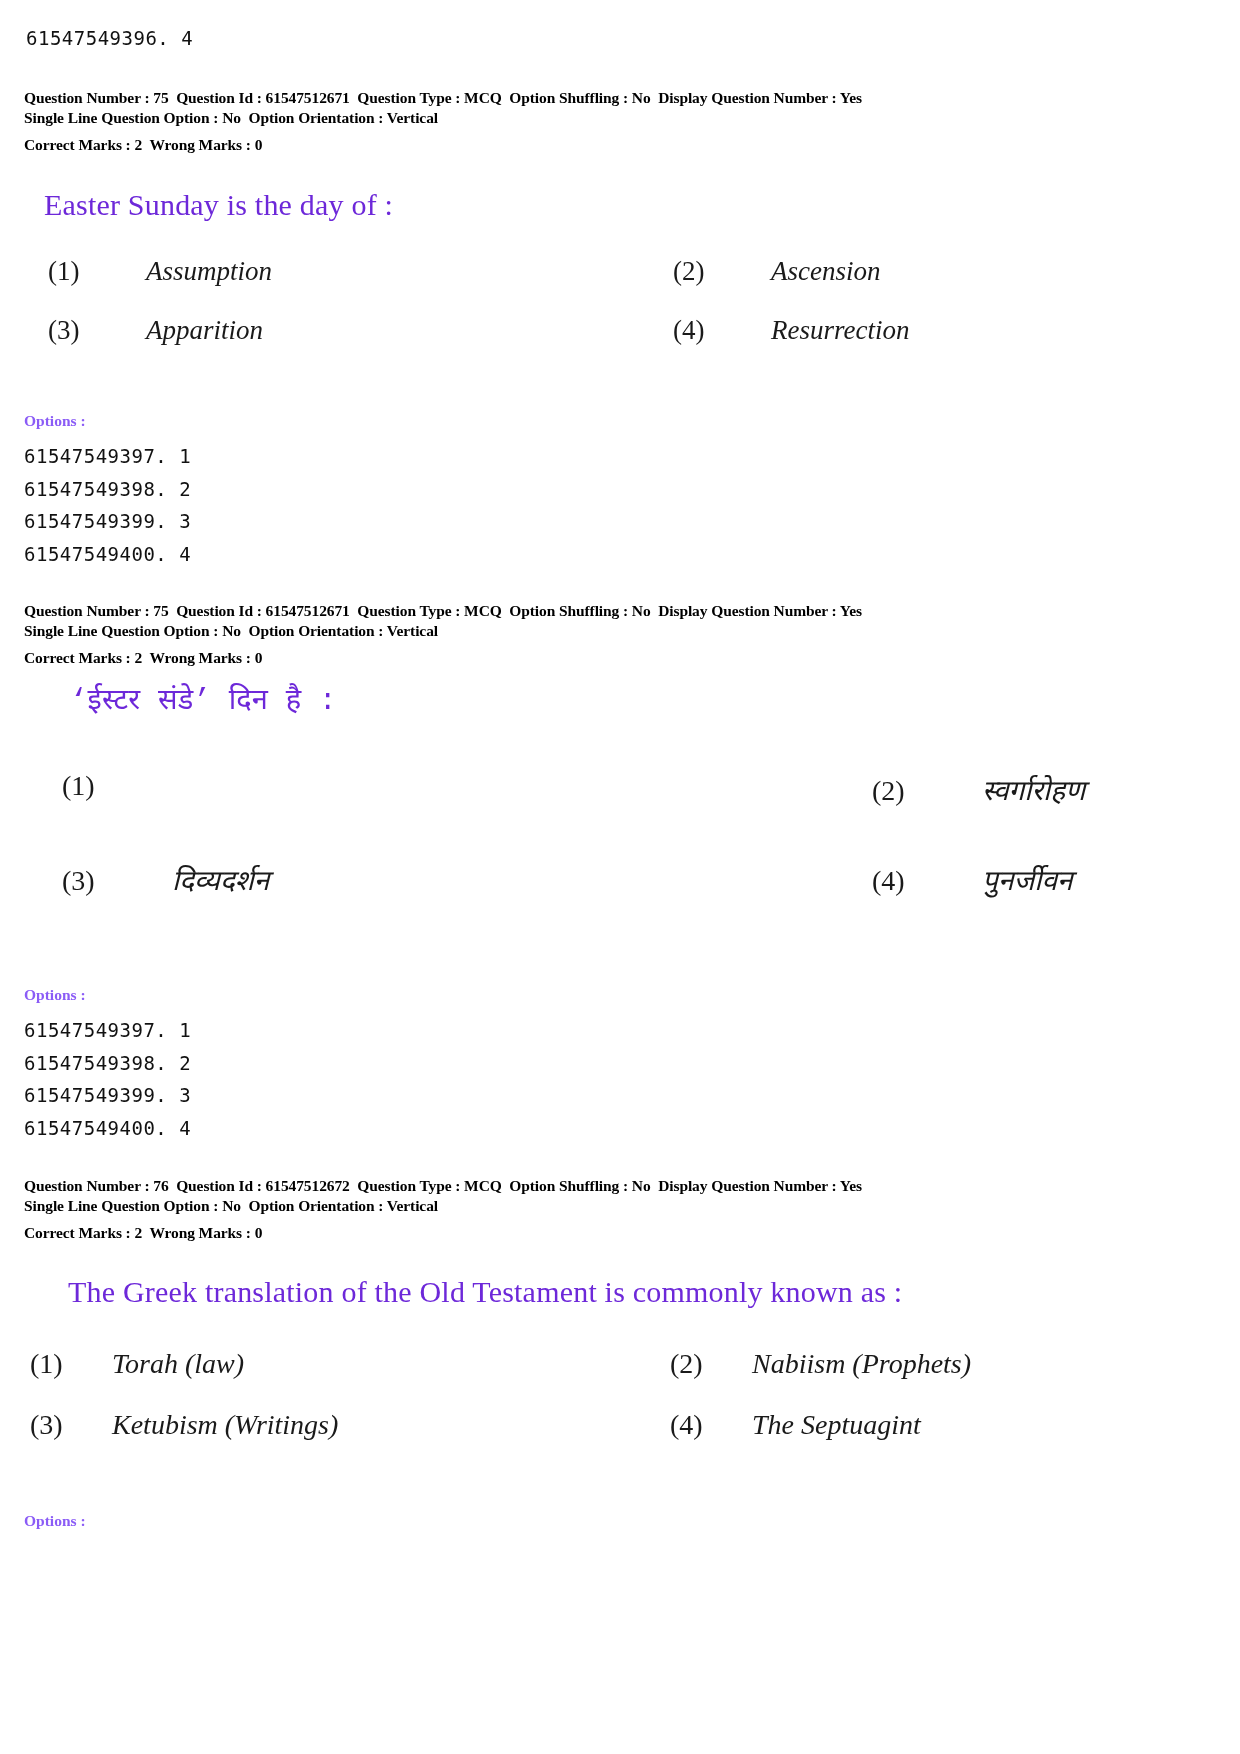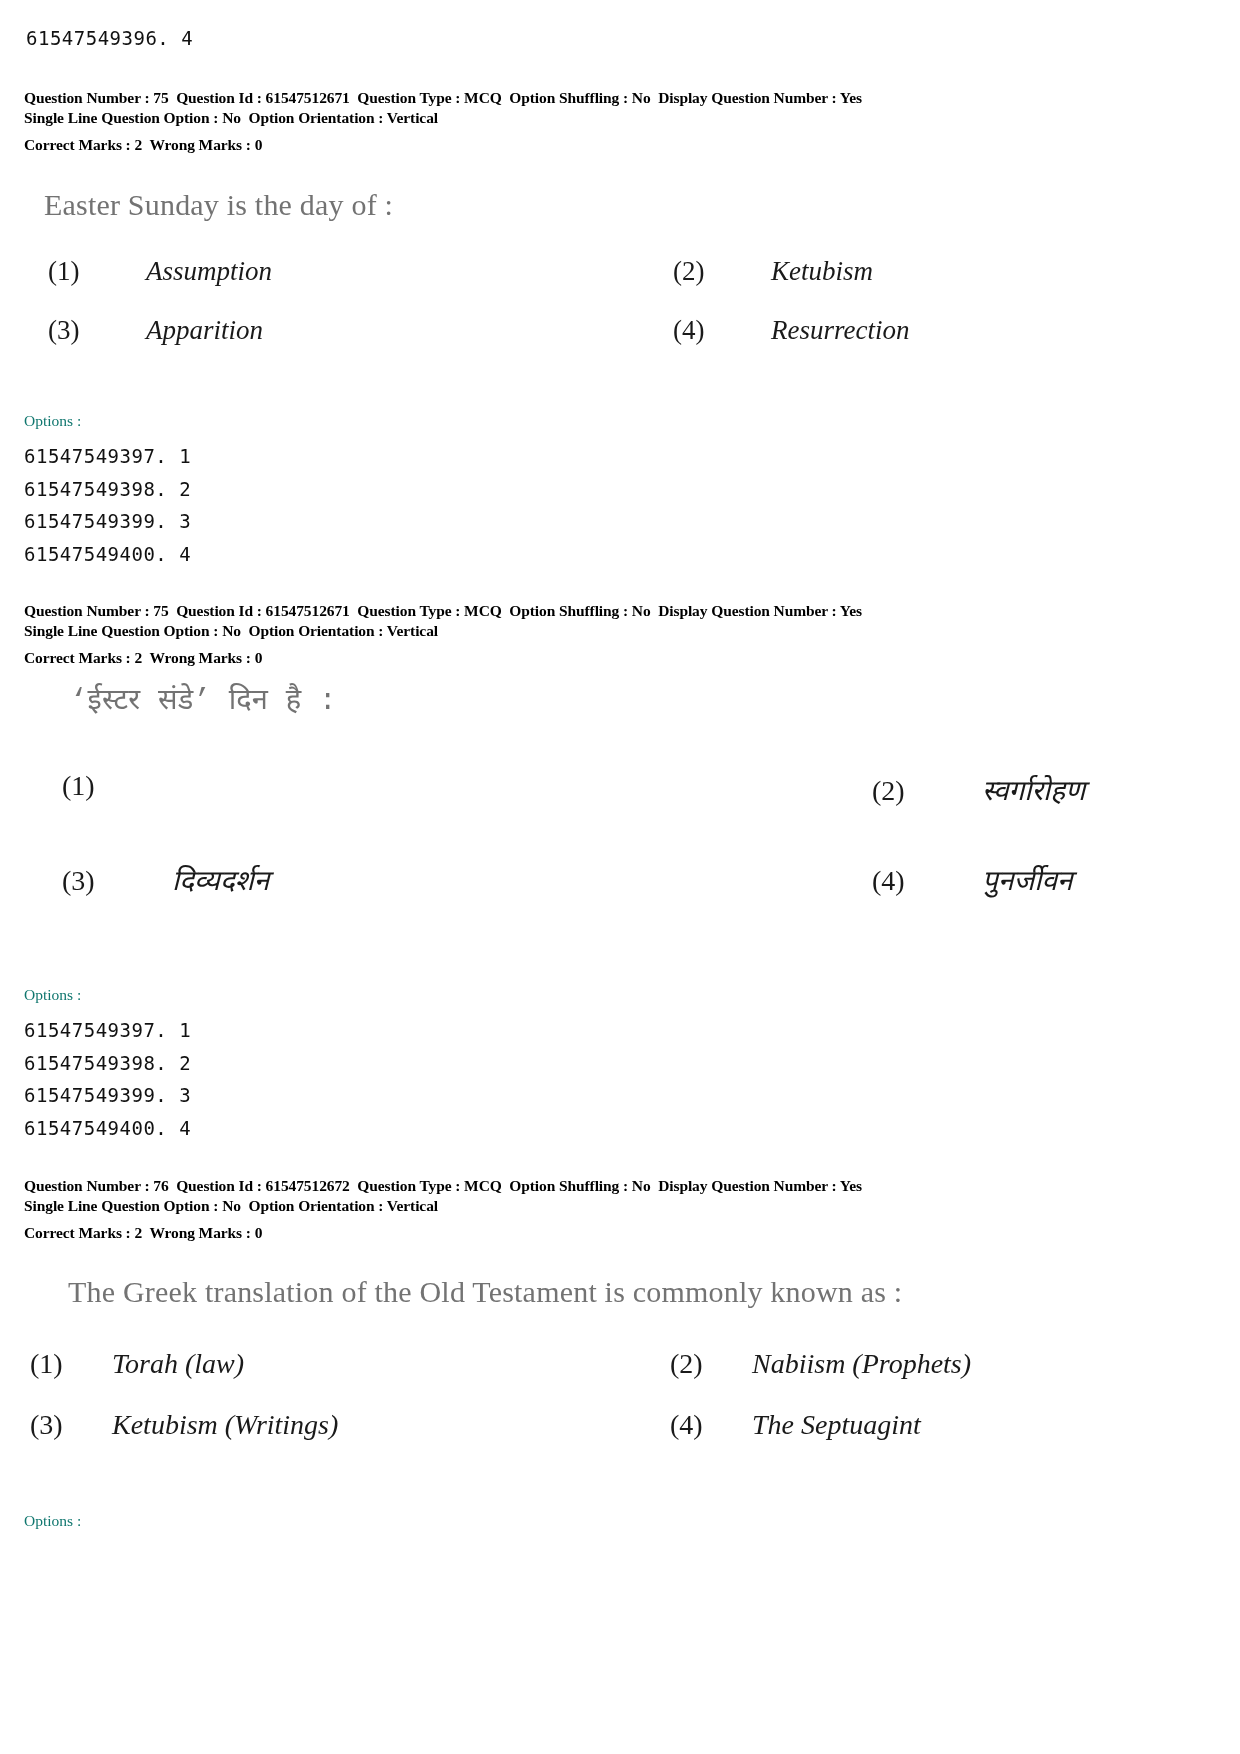--- a/index.html
+++ b/index.html
@@ -48,21 +48,21 @@
     letter-spacing: -0.1px;
   }
   .meta .row1 { white-space: nowrap; }
   .meta .row2 { white-space: nowrap; }
   .meta .row3 { margin-top: 7px; white-space: nowrap; }
 
   
   .stem {
     font-family: "Liberation Serif", serif;
     font-size: 30px;
-    color: #737373;
+    color: #6d28d9;
     letter-spacing: 0.2px;
   }
   .stem-hi {
     font-size: 29px;
   }
 
   
   .opts {
     display: grid;
     grid-template-columns: 625px 1fr;
@@ -89,23 +89,23 @@
   .opts-hi .opt .num { width: 110px; flex-basis: 110px; }
   .opts-hi { grid-template-columns: 810px 1fr; }
 
   .opts-en2 { grid-template-columns: 640px 1fr; }
   .opts-en2 .opt { height: 61px; font-size: 28px; }
   .opts-en2 .opt .num { width: 82px; flex-basis: 82px; }
 
   
   .opt-label {
     font-family: "Liberation Serif", serif;
-    font-weight: normal;
+    font-weight: bold;
     font-size: 15.5px;
-    color: #0f766e;
+    color: #8b5cf6;
   }
 
   
   .blk { position: absolute; left: 24px; }
 </style>
 </head>
 <body>
 
 <div class="page">
 
@@ -142,21 +142,21 @@
 
   <div class="blk stem" style="top:188px; left:44px;">Easter Sunday is the day of :</div>
 
   <div class="blk opts opts-en" style="top:256px; left:48px; width:1160px;">
     <div class="opt">
       <span class="num">(1)</span>
       <span class="txt">Assumption</span>
     </div>
     <div class="opt">
       <span class="num">(2)</span>
-      <span class="txt">Ketubism</span>
+      <span class="txt">Ascension</span>
     </div>
     <div class="opt">
       <span class="num">(3)</span>
       <span class="txt">Apparition</span>
     </div>
     <div class="opt">
       <span class="num">(4)</span>
       <span class="txt">Resurrection</span>
     </div>
   </div>

